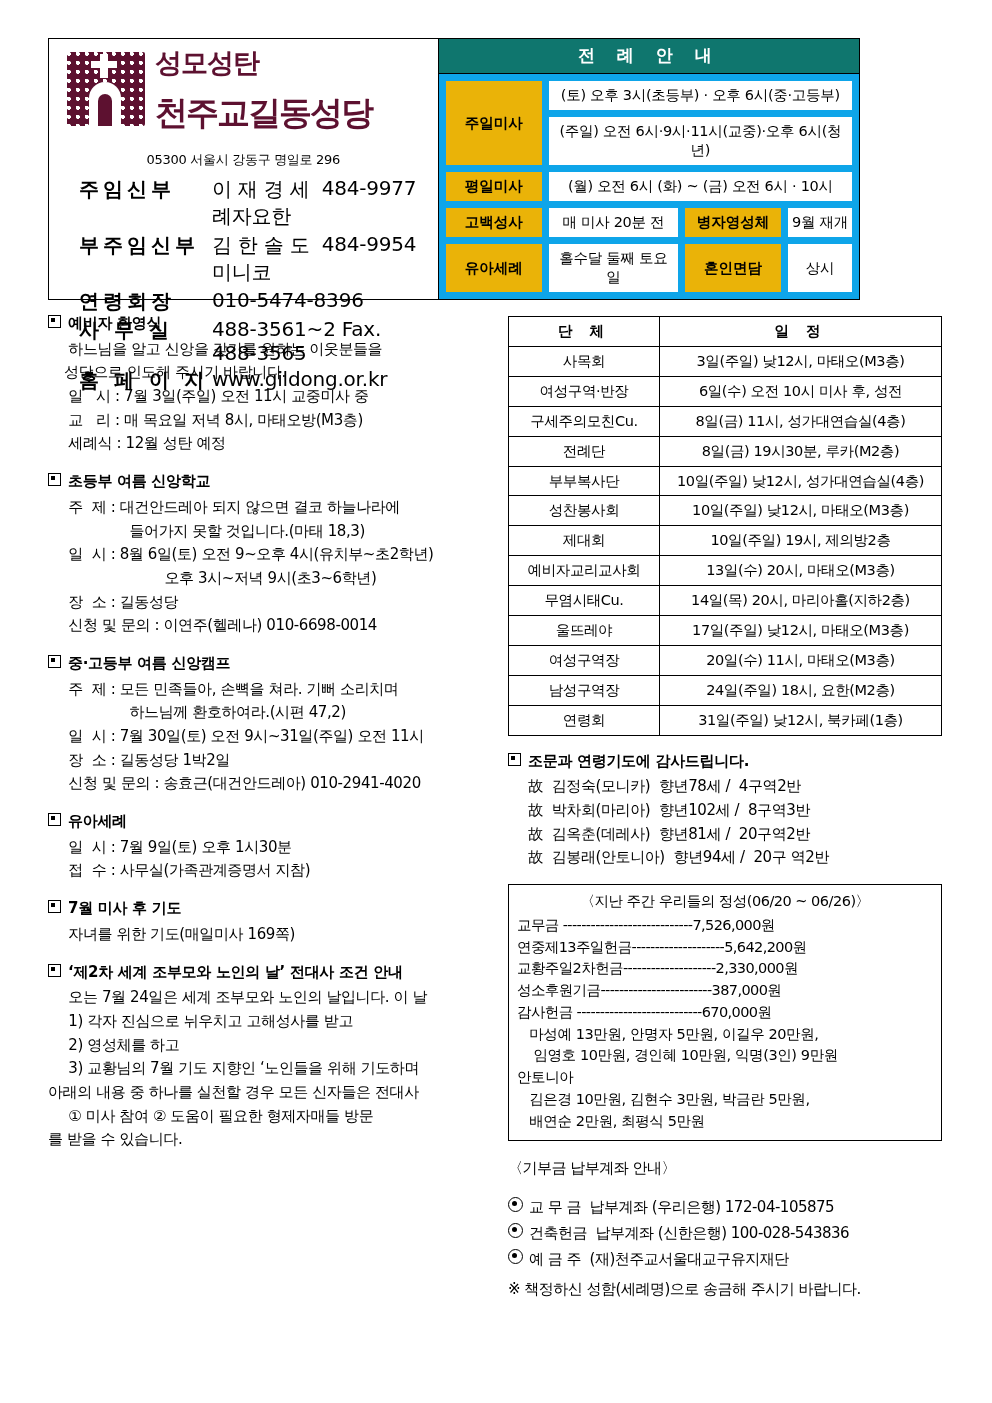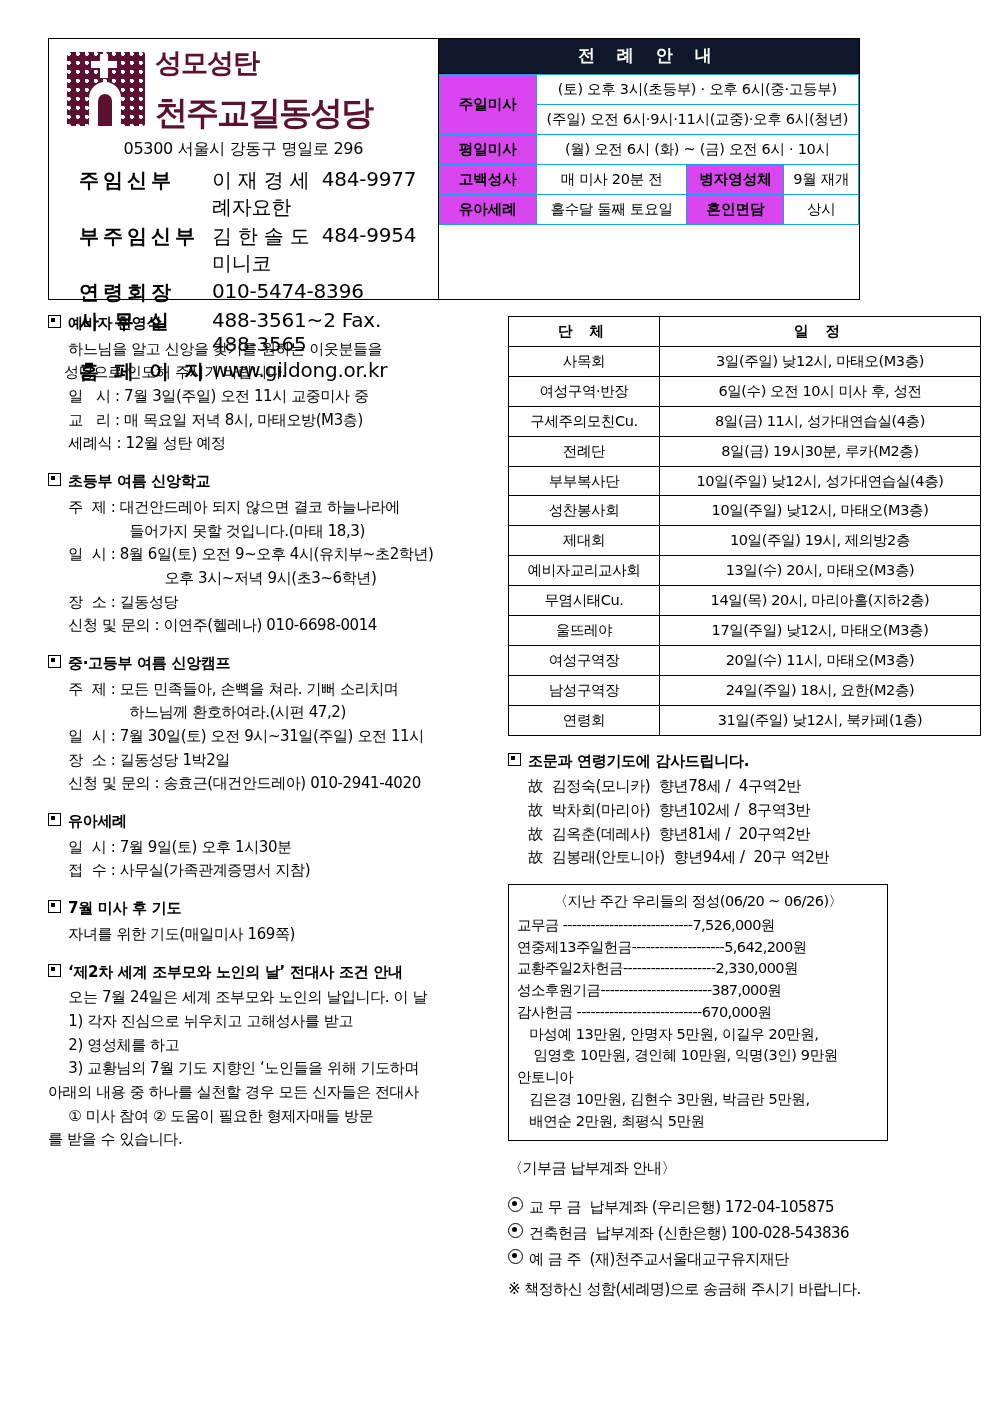--- a/index.html
+++ b/index.html
@@ -51,71 +51,71 @@
   }
   .logo-text{line-height:1;}
   .logo-text .t1{
     font-size:27px;font-weight:bold;color:#5d1130;letter-spacing:-1px;
     font-family:"DejaVu Sans","Liberation Sans",sans-serif;
   }
   .logo-text .t2{
     font-size:33px;font-weight:bold;color:#5d1130;letter-spacing:-2px;margin-top:20px;
   }
   .addr{
-    text-align:center;font-size:16px;margin-top:10px;letter-spacing:-0.3px;
+    text-align:center;font-size:13px;margin-top:22px;letter-spacing:-0.3px;
   }
   .info-table{
     margin-top:6px;font-size:20px;border-collapse:collapse;width:100%;
   }
   .info-table td{padding:1px 0;vertical-align:top;letter-spacing:-0.2px;}
   .info-table td.lab{width:92px;font-weight:bold;letter-spacing:4px;white-space:nowrap;padding-left:22px;}
   .info-table td.val{padding-left:4px;}
   .info-table td.num{text-align:left;width:108px;}
 
   .hdr-right{
     width:468px;border:1px solid #000;border-left:none;box-sizing:border-box;
   }
   .mass-title{
-    background:#0f172a;color:#fff;text-align:center;font-weight:bold;
+    background:#0f766e;color:#fff;text-align:center;font-weight:bold;
     font-size:17px;letter-spacing:8px;padding:5px 0 6px 0;border-bottom:1px solid #000;
   }
   table.mass{
     border-collapse:collapse;width:100%;font-size:14.5px;
   }
   table.mass td{
-    border:1px solid #0ea5e9;padding:5px 4px;text-align:center;letter-spacing:-0.3px;
+    border:7px solid #0ea5e9;padding:5px 4px;text-align:center;letter-spacing:-0.3px;
   }
   table.mass td.key{
-    background:#d946ef;font-weight:bold;width:88px;letter-spacing:0px;
+    background:#eab308;font-weight:bold;width:88px;letter-spacing:0px;
   }
   
   .col{
     position:absolute;top:312px;font-size:15px;line-height:1.58;
   }
   .col-left{left:48px;width:430px;}
   .col-right{left:508px;width:440px;}
   .sec{margin-bottom:14px;}
   .sec-title{
     font-weight:bold;margin-bottom:2px;letter-spacing:-0.3px;
   }
   .sq{display:inline-block;width:11px;height:11px;border:1.5px solid #000;margin-right:7px;position:relative;top:0px;}
   .sq:after{content:"";position:absolute;left:2px;top:2px;width:4px;height:4px;background:#000;}
   .ln{padding-left:16px;letter-spacing:-0.4px;white-space:pre;}
   
   table.grp{
-    border-collapse:collapse;width:473px;margin-top:4px;font-size:14.5px;
+    border-collapse:collapse;width:434px;margin-top:4px;font-size:14.5px;
   }
   table.grp th,table.grp td{
     border:1px solid #000;padding:3px 2px;text-align:center;letter-spacing:-0.4px;
   }
   table.grp th{font-weight:bold;letter-spacing:6px;}
   table.grp td.c1{width:146px;}
   
   .offer{
-    border:1px solid #000;width:380px;margin-top:6px;padding:6px 8px 8px 8px;
+    border:1px solid #000;width:434px;margin-top:6px;padding:6px 8px 8px 8px;
     box-sizing:border-box;font-size:14.5px;line-height:1.5;
   }
   .offer .ttl{text-align:center;letter-spacing:-0.5px;margin-bottom:2px;}
   .offer .row{white-space:pre;letter-spacing:-0.6px;font-family:"DejaVu Sans","Liberation Sans",sans-serif;}
   .offer .sub{white-space:pre;letter-spacing:-0.4px;padding-left:8px;}
   
   .acct{margin-top:14px;font-size:15px;line-height:1.75;}
   .acct .hdr{letter-spacing:-0.5px;margin-bottom:12px;}
   .acct .item{white-space:pre;letter-spacing:-0.5px;}
   .circ{display:inline-block;width:13px;height:13px;border:1.5px solid #000;border-radius:50%;position:relative;margin-right:6px;}

